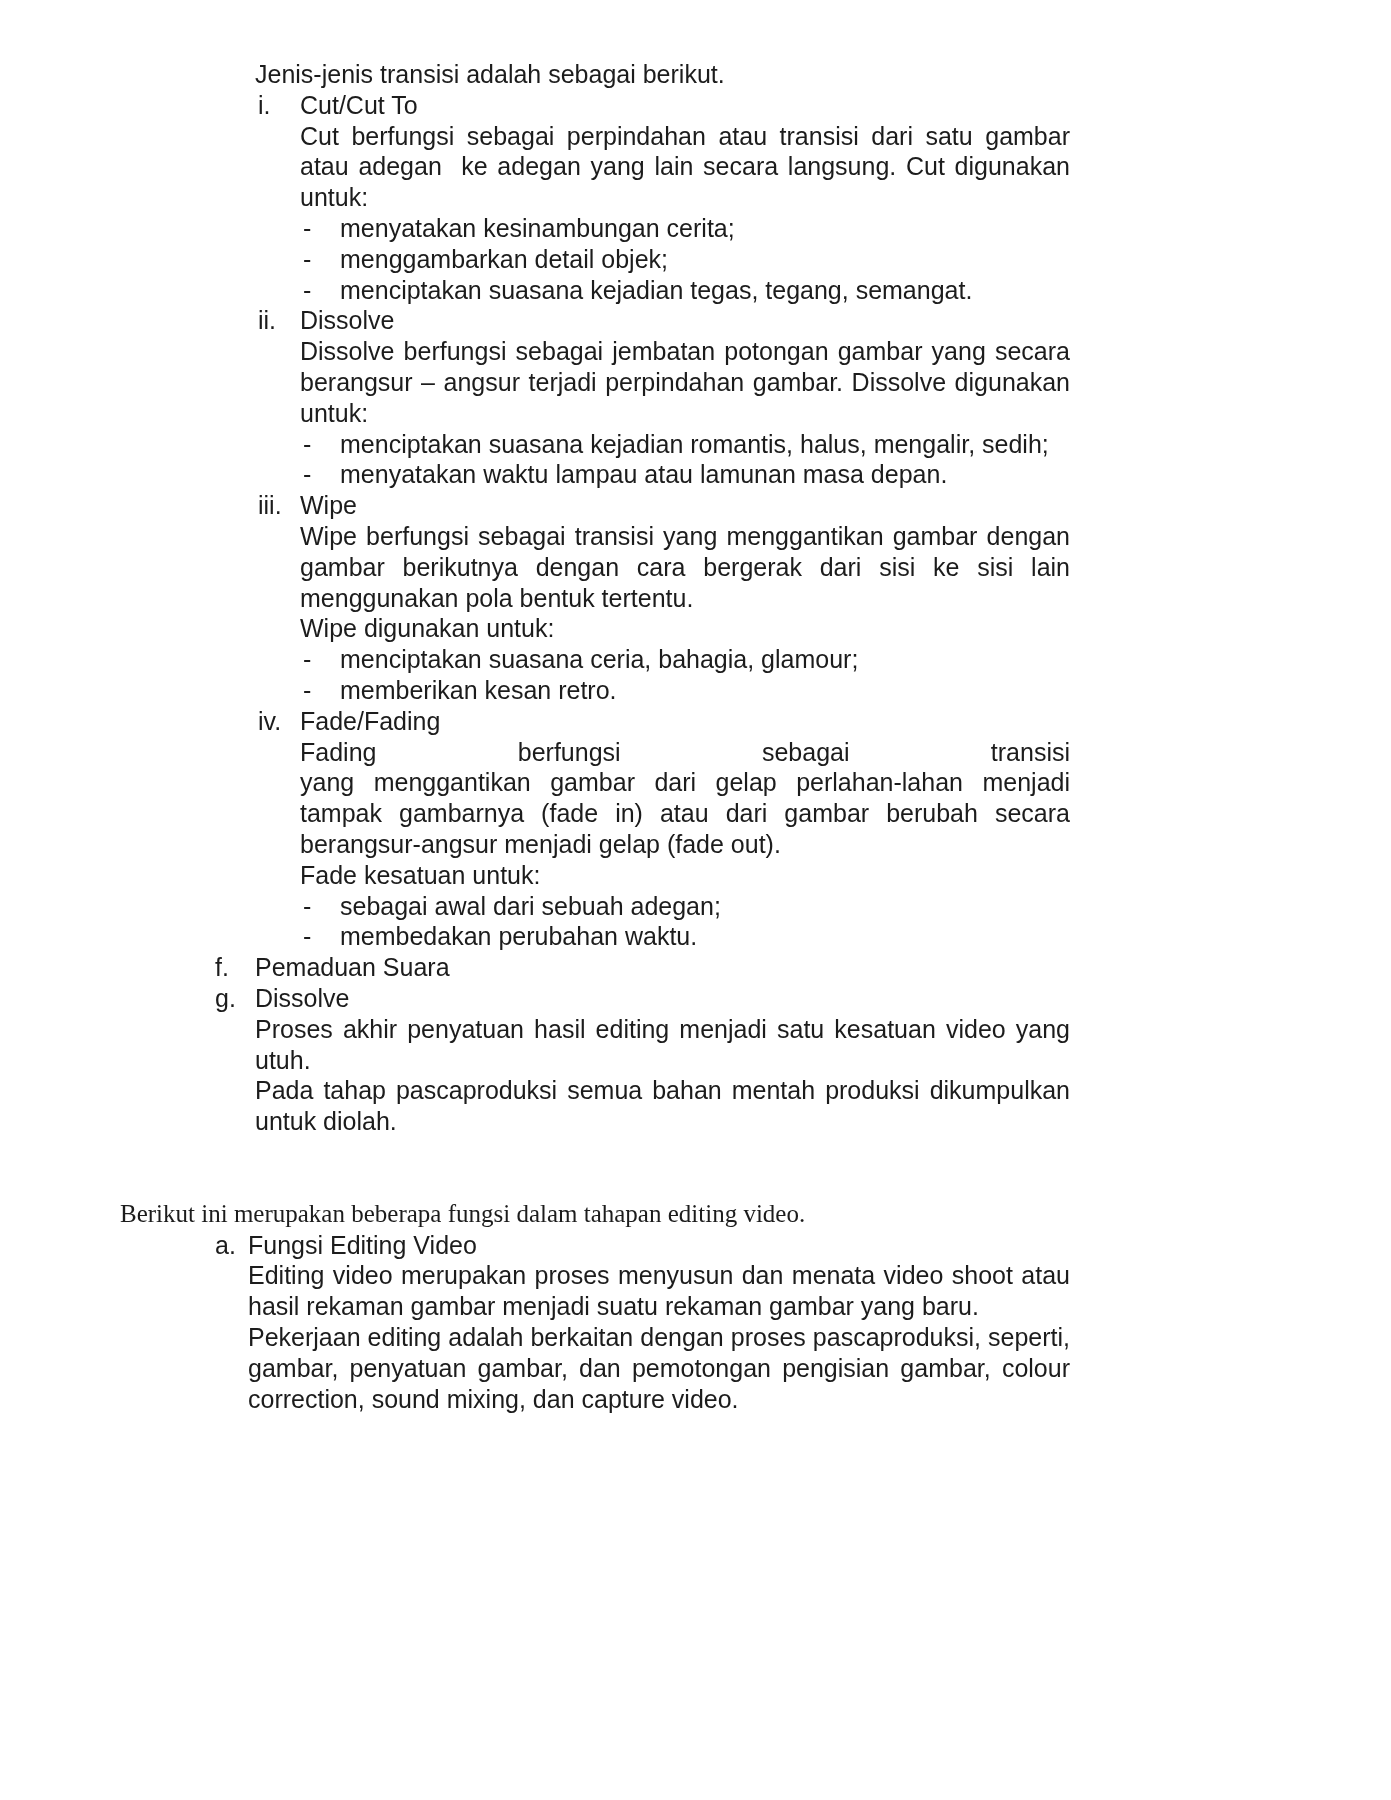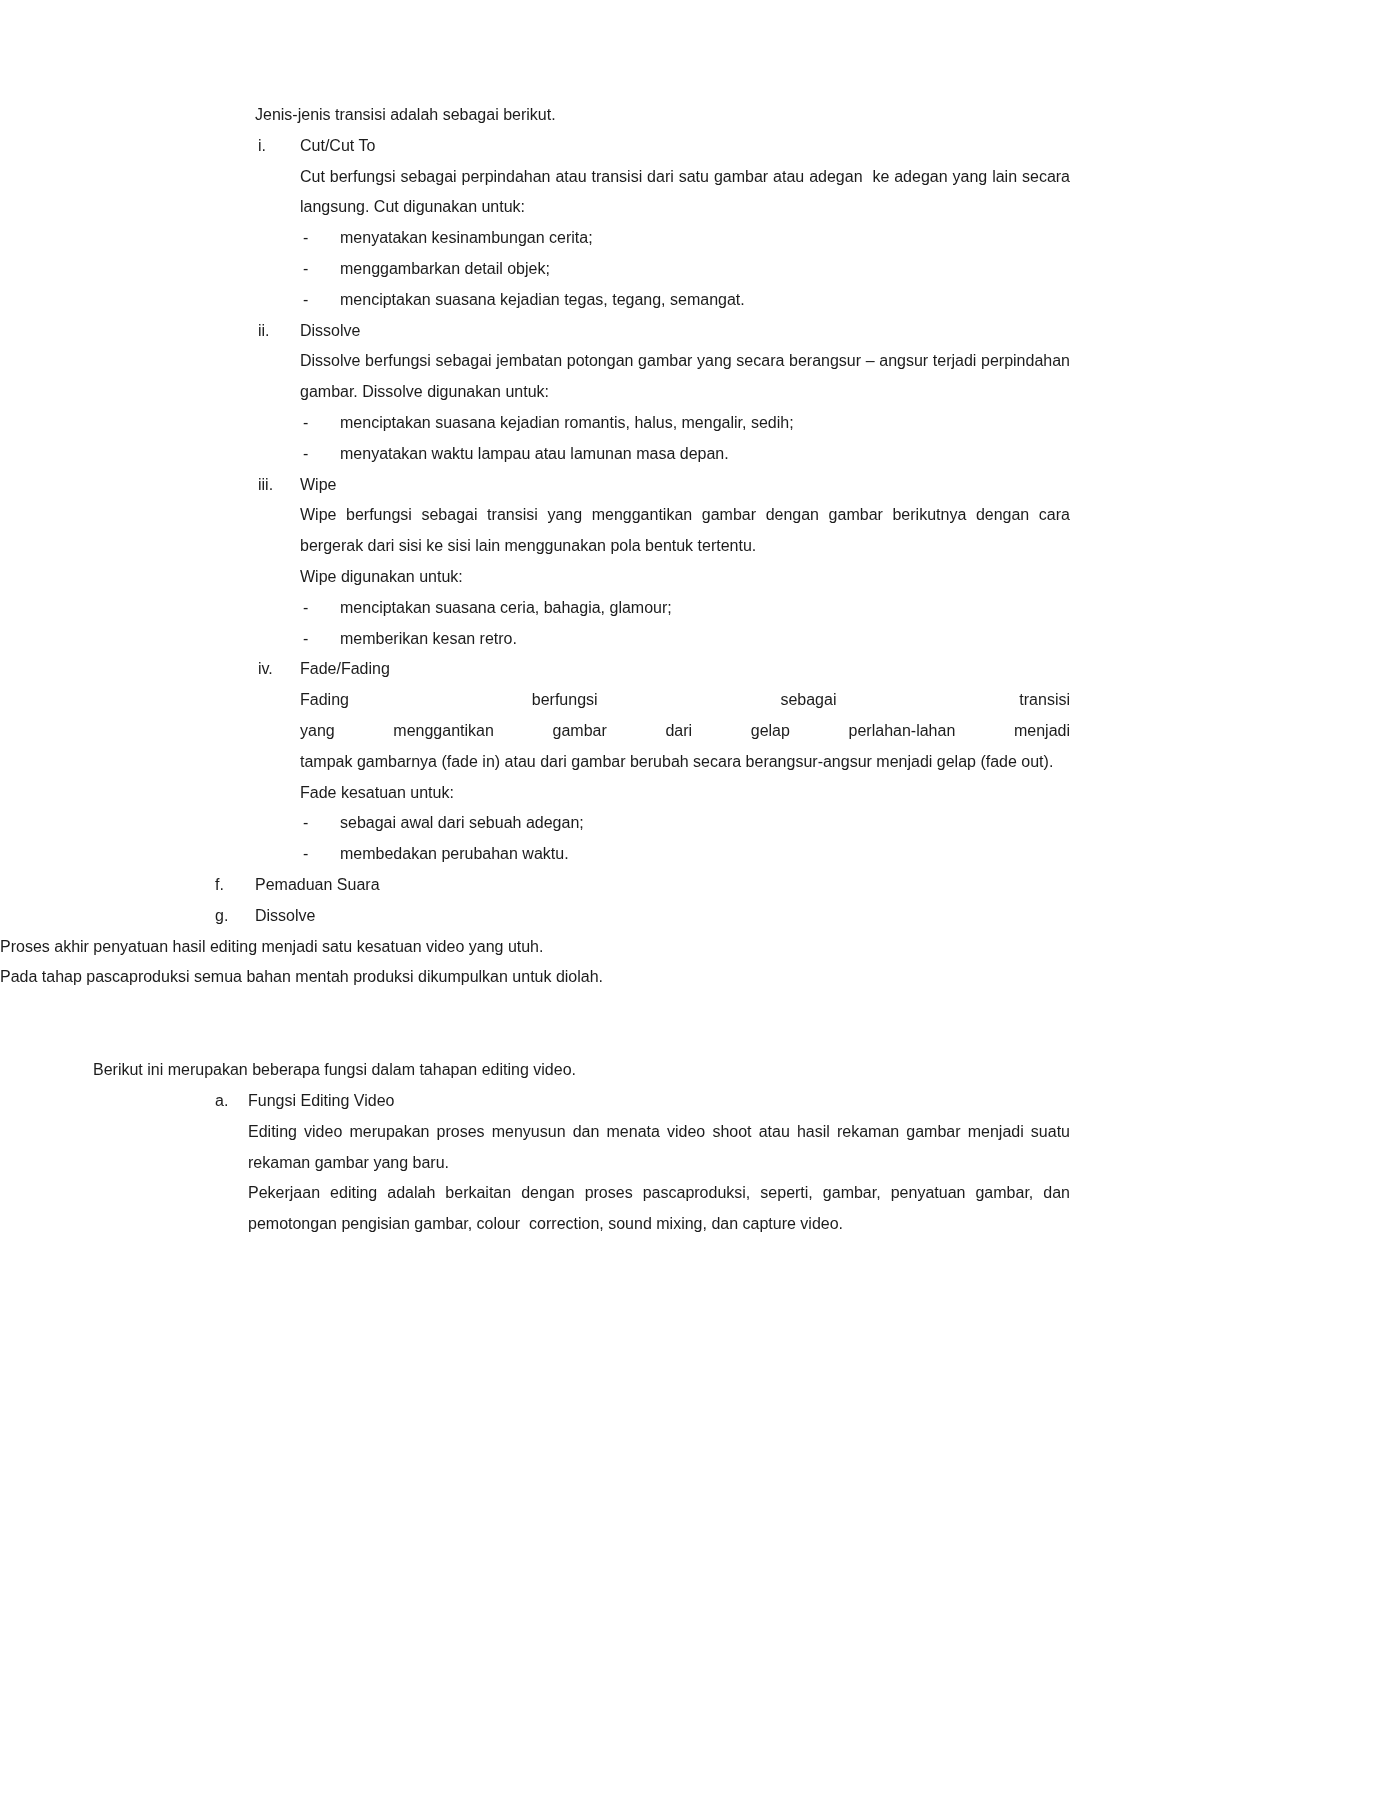--- a/index.html
+++ b/index.html
@@ -7,34 +7,34 @@
     padding: 0;
     background: #ffffff;
   }
   .page {
     position: relative;
     width: 1380px;
     height: 1800px;
     background: #ffffff;
     color: #1c1c1c;
     font-family: "Liberation Sans", sans-serif;
-    font-size: 16px;
+    font-size: 25px;
     line-height: 30.8px;
     box-sizing: border-box;
-    padding-top: 100px;
+    padding-top: 59px;
     overflow: hidden;
   }
   .block { white-space: pre-wrap; }
   .justify { text-align: justify; }
   .force { text-align-last: justify; }
 
   
-  .in-0  { margin-left: 93px; width: 860px; }
+  .in-0  { margin-left: 120px; width: 860px; font-family: Liberation Serif, serif; }
   .in-1  { margin-left: 255px; width: 820px; }
-  .in-1p { width: 815px; }
+  .in-1p { margin-left: 255px; width: 815px; }
   .in-2  { margin-left: 300px; width: 770px; }
   .in-a  { margin-left: 248px; width: 822px; }
 
   
   .li { display: flex; }
   .li .marker { flex: 0 0 auto; }
   .li .itext  { flex: 1 1 auto; }
   .li-roman    { margin-left: 258px; width: 812px; }
   .li-roman    .marker { width: 42px; }
   .li-dash     { margin-left: 303px; width: 767px; }

